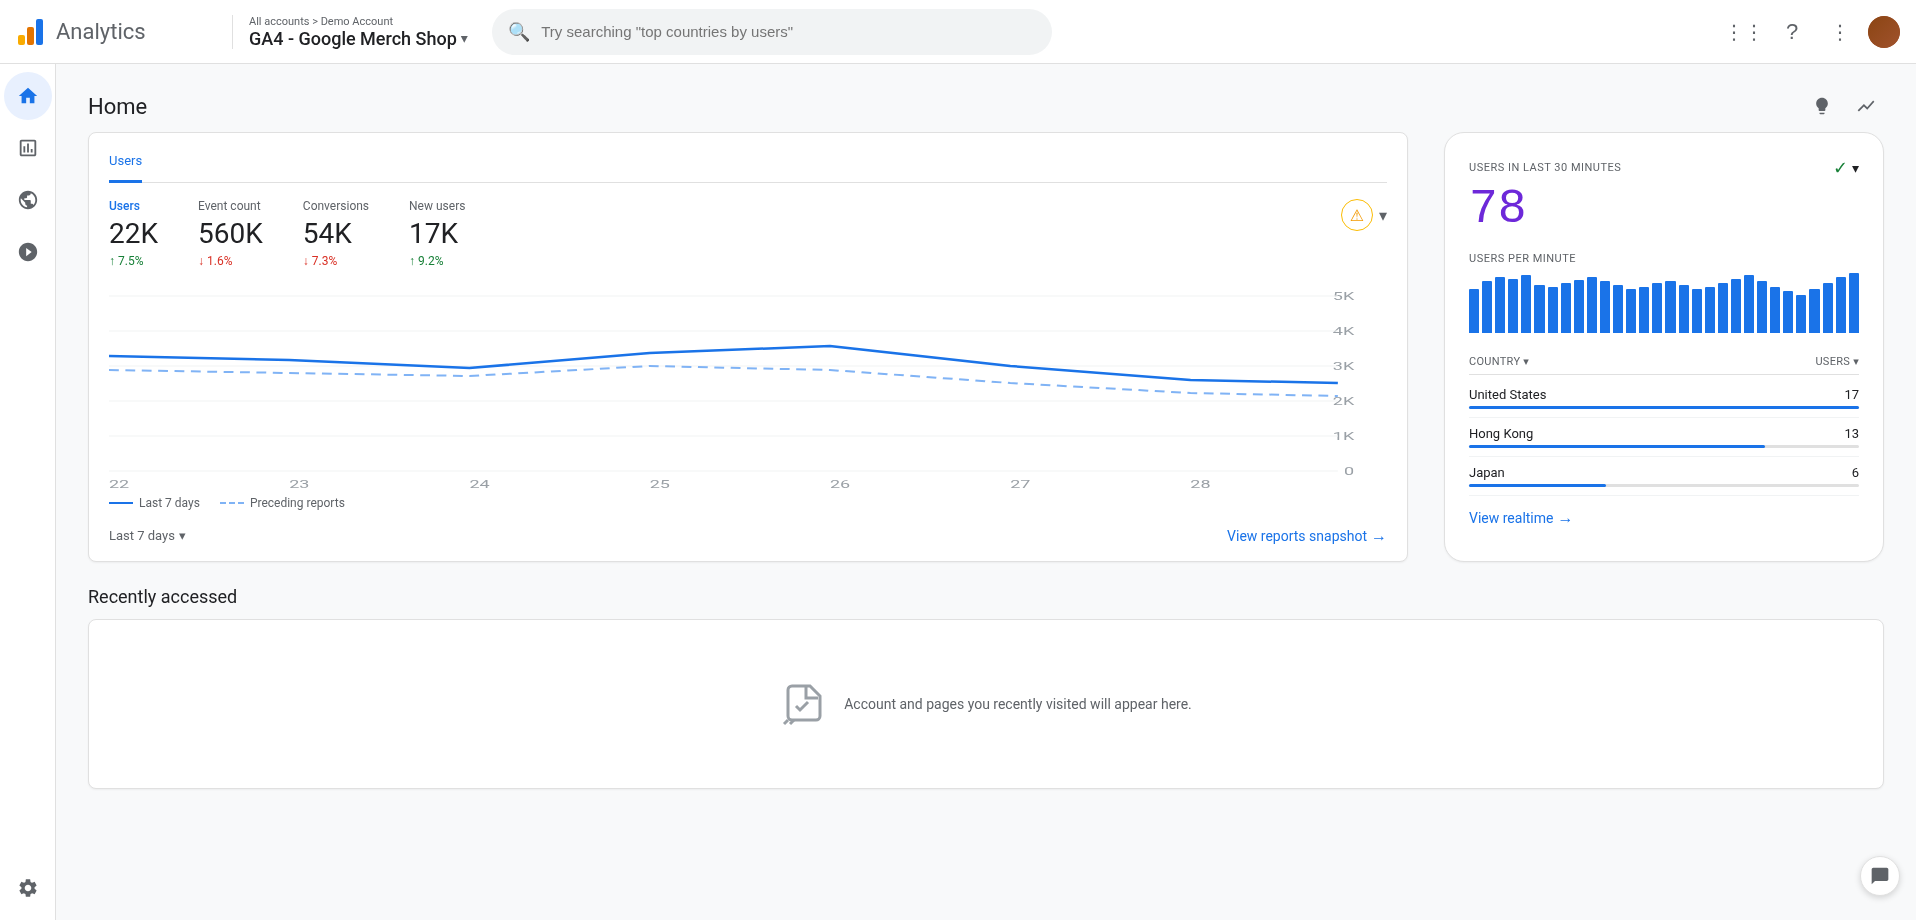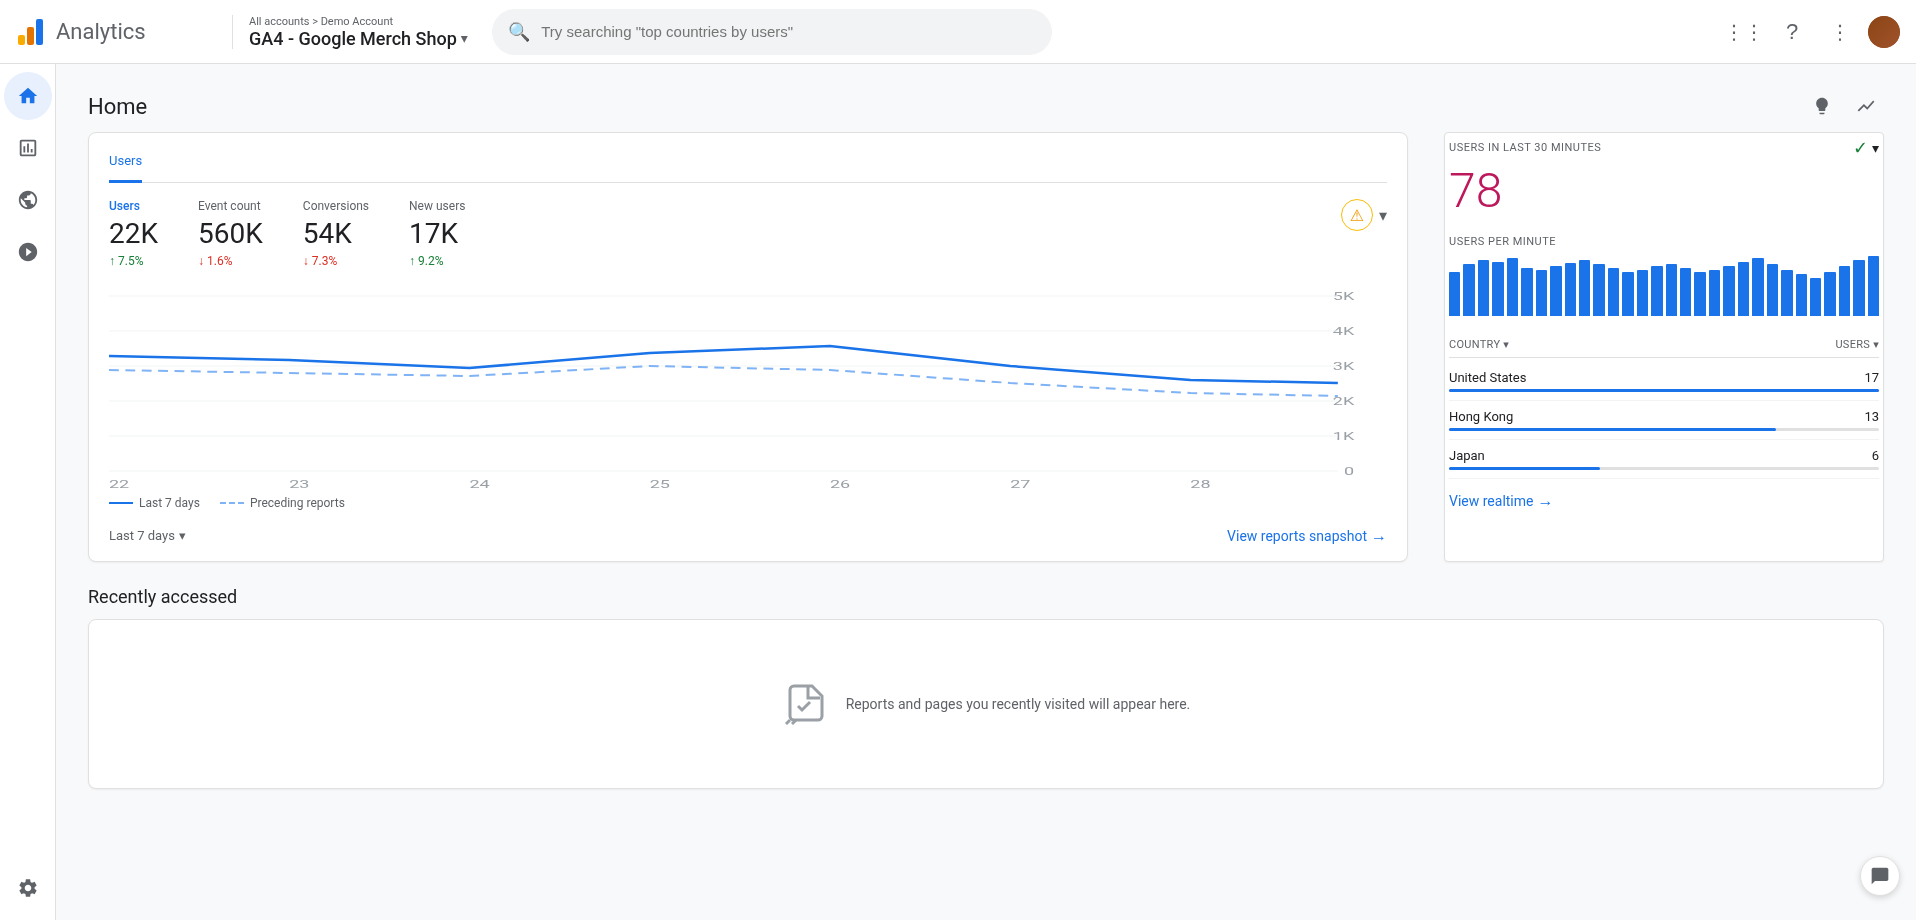--- a/index.html
+++ b/index.html
@@ -107,29 +107,29 @@
     .chart-legend { display: flex; gap: 20px; margin-top: 8px; font-size: 12px; color: #5f6368; }
     .legend-item { display: flex; align-items: center; gap: 6px; }
     .legend-line { width: 24px; height: 2px; background: #1a73e8; }
     .legend-dashed { width: 24px; height: 2px; border-top: 2px dashed #80b3f5; }
     .card-footer { display: flex; justify-content: space-between; align-items: center; margin-top: 16px; }
     .date-filter { display: flex; align-items: center; gap: 4px; font-size: 13px; color: #5f6368; cursor: pointer; }
     .view-link { color: #1a73e8; font-size: 14px; text-decoration: none; cursor: pointer; display: flex; align-items: center; gap: 4px; }
 
     
     .realtime-card {
-      width: 440px; background: #fff; border-radius: 4px;
-      border: 1px solid #e0e0e0; padding: 4px;
+      width: 440px; background: #fff; border-radius: 20px;
+      border: 1px solid #e0e0e0; padding: 24px;
       box-shadow: 0 1px 2px rgba(0,0,0,0.05);
     }
     .rt-header { display: flex; align-items: center; justify-content: space-between; margin-bottom: 4px; }
     .rt-label { font-size: 11px; color: #5f6368; letter-spacing: 0.5px; text-transform: uppercase; }
     .rt-check { display: flex; align-items: center; gap: 4px; }
     .check-icon { color: #188038; font-size: 18px; }
-    .rt-value { font-size: 48px; font-weight: 300; color: #be185d; margin-bottom: 16px; }
+    .rt-value { font-size: 48px; font-weight: 300; color: #6d28d9; margin-bottom: 16px; font-family: Liberation Mono, monospace; }
     .rt-per-min { font-size: 11px; color: #5f6368; text-transform: uppercase; letter-spacing: 0.5px; margin-bottom: 8px; }
 
     
     .bar-chart { display: flex; align-items: flex-end; gap: 3px; height: 60px; margin-bottom: 16px; }
     .bar { background: #1a73e8; border-radius: 1px 1px 0 0; flex: 1; min-width: 6px; }
 
     
     .country-table { width: 100%; }
     .country-table-header { display: flex; justify-content: space-between; padding: 6px 0; border-bottom: 1px solid #e0e0e0; margin-bottom: 4px; }
     .col-label { font-size: 11px; color: #5f6368; cursor: pointer; display: flex; align-items: center; gap: 3px; letter-spacing: 0.3px; }
@@ -444,21 +444,21 @@
     <h2 class="section-title">Recently accessed</h2>
     <div class="recently-card">
       <div class="empty-state">
         <svg width="48" height="48" viewBox="0 0 24 24" fill="none">
           <path d="M9 3H15L20 8V18C20 19.1 19.1 20 18 20H6C4.9 20 4 19.1 4 18V5C4 3.9 4.9 3 6 3H9Z" stroke="#9aa0a6" stroke-width="1.5" fill="none"></path>
           <path d="M13 3V9H19" stroke="#9aa0a6" stroke-width="1.5" fill="none"></path>
           <path d="M8 13 L10 15 L14 11" stroke="#9aa0a6" stroke-width="1.5" fill="none"></path>
           <path d="M7 20 L5 22" stroke="#9aa0a6" stroke-width="1.5" fill="none"></path>
           <path d="M4 20 C3 21 2 22 2 22" stroke="#9aa0a6" stroke-width="1.5" fill="none"></path>
         </svg>
-        <span>Reports and pages you recently visited will appear here.</span>
+        <span>Account and pages you recently visited will appear here.</span>
       </div>
     </div>
   </div>
 
 </div>
 
 <div class="chat-fab">
   <svg width="20" height="20" viewBox="0 0 24 24" fill="#5f6368">
     <path d="M20 2H4c-1.1 0-2 .9-2 2v18l4-4h14c1.1 0 2-.9 2-2V4c0-1.1-.9-2-2-2z"></path>
   </svg>

